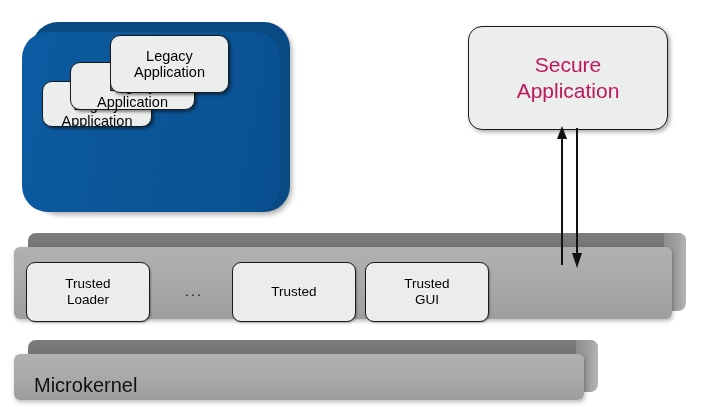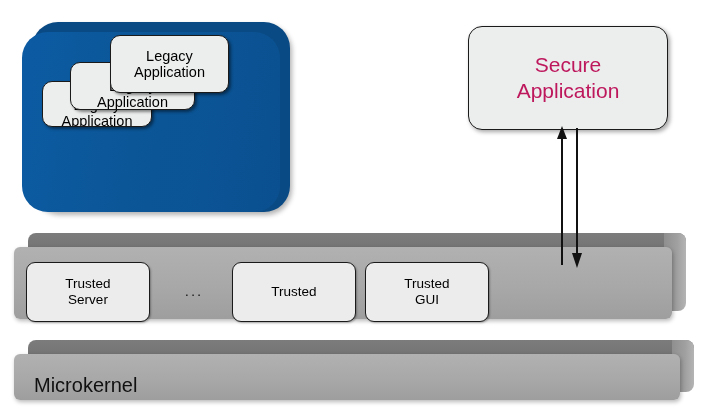--- a/index.html
+++ b/index.html
@@ -135,21 +135,21 @@
     top: 14px;
     width: calc(100% - 14px);
     bottom: 0px;
     background: linear-gradient(180deg, #b1b1b1 0%, #a8a8a8 55%, #9e9e9e 100%);
     border-radius: 6px;
     box-shadow: 1px 2px 4px rgba(0,0,0,0.28);
   }
 
   
   .services-bar { left: 14px; top: 233px; width: 672px; height: 86px; }
-  .kernel-bar   { left: 14px; top: 340px; width: 680px; height: 60px; }
+  .kernel-bar   { left: 14px; top: 340px; width: 584px; height: 60px; }
 
   .kernel-label {
     position: absolute;
     left: 20px;
     top: 34px;
     color: #111111;
     font-size: 20px;
     white-space: nowrap;
     z-index: 2;
   }
@@ -242,21 +242,21 @@
 
   <div class="bar services-bar">
     <div class="bar-top"></div>
     <div class="bar-side"></div>
     <div class="bar-face"></div>
   </div>
 
   <div class="svc svc-0">
     <div>
       <span>Trusted</span><br>
-      <span>Server</span>
+      <span>Loader</span>
     </div>
   </div>
 
   <div class="svc-ellipsis">...</div>
 
   <div class="svc svc-1">
     <div>
       <span>Trusted</span><br>
     </div>
   </div>

